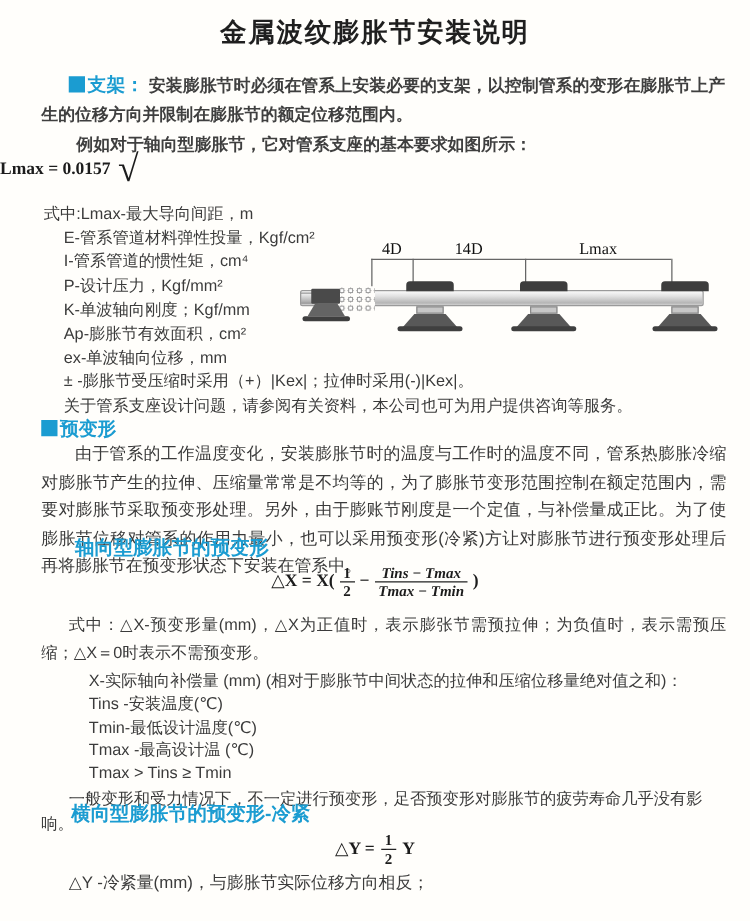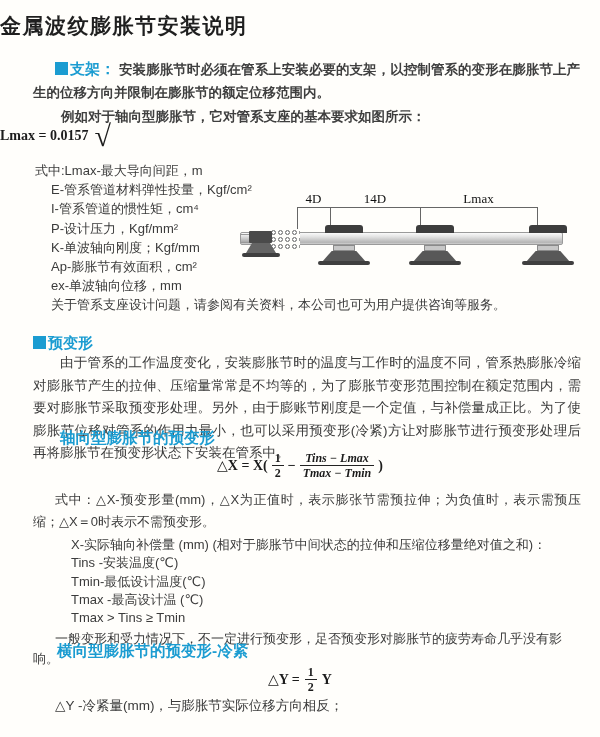--- a/index.html
+++ b/index.html
@@ -5,21 +5,21 @@
   * { margin:0; padding:0; box-sizing:border-box; }
   html,body { width:600px; height:737px; }
   body {
     position:relative; overflow:hidden;
     background:#fffefb;
     font-family:"Liberation Sans","DejaVu Sans",sans-serif;
     color:#3b3b3b;
   }
   .title {
     position:absolute; top:12px; left:0; width:100%;
-    font-size:21px; font-weight:bold; color:#1f1f1f;
+    text-align:center; font-size:21px; font-weight:bold; color:#1f1f1f;
     letter-spacing:1.5px;
   }
   .sq {
     display:inline-block; width:13px; height:13px; background:#1b9cd1;
     vertical-align:-1px; margin-right:2px;
   }
   .sec-label { color:#1b9cd1; font-weight:bold; font-size:15px; }
 
   .para1 {
     position:absolute; top:57px; left:33px; width:547px;
@@ -125,20 +125,21 @@
 </div>
 
 <div class="varlist">
   <div>式中:Lmax-最大导向间距，m</div>
   <div class="vl-ind">E-管系管道材料弹性投量，Kgf/cm²</div>
   <div class="vl-ind">I-管系管道的惯性矩，cm⁴</div>
   <div class="vl-ind">P-设计压力，Kgf/mm²</div>
   <div class="vl-ind">K-单波轴向刚度；Kgf/mm</div>
   <div class="vl-ind">Ap-膨胀节有效面积，cm²</div>
   <div class="vl-ind">ex-单波轴向位移，mm</div>
+  <div class="vl-ind vl-wide">± -膨胀节受压缩时采用（+）|Kex|；拉伸时采用(-)|Kex|。</div>
   <div class="vl-ind vl-wide">关于管系支座设计问题，请参阅有关资料，本公司也可为用户提供咨询等服务。</div>
 </div>
 
 <div class="diagram">
   <div class="dlabel dl1">4D</div>
   <div class="dlabel dl2">14D</div>
   <div class="dlabel dl3">Lmax</div>
   <div class="dim-base"></div>
   <div class="tick t1"></div>
   <div class="tick t2"></div>
@@ -180,21 +181,21 @@
 <div class="header3">轴向型膨胀节的预变形</div>
 
 <div class="formula formula-ax">
   <span>△X = X(</span>
   <span class="frac halffrac">
     <span class="num">1</span>
     <span class="den">2</span>
   </span>
   <span>−</span>
   <span class="frac">
-    <span class="num">Tins − Lmax</span>
+    <span class="num">Tins − Tmax</span>
     <span class="den">Tmax − Tmin</span>
   </span>
   <span>)</span>
 </div>
 
 <div class="axblock">
   <div class="ax-intro">式中：△X-预变形量(mm)，△X为正值时，表示膨张节需预拉伸；为负值时，表示需预压缩；△X＝0时表示不需预变形。</div>
   <div class="ax-line first">X-实际轴向补偿量 (mm) (相对于膨胀节中间状态的拉伸和压缩位移量绝对值之和)：</div>
   <div class="ax-line">Tins -安装温度(℃)</div>
   <div class="ax-line">Tmin-最低设计温度(℃)</div>

